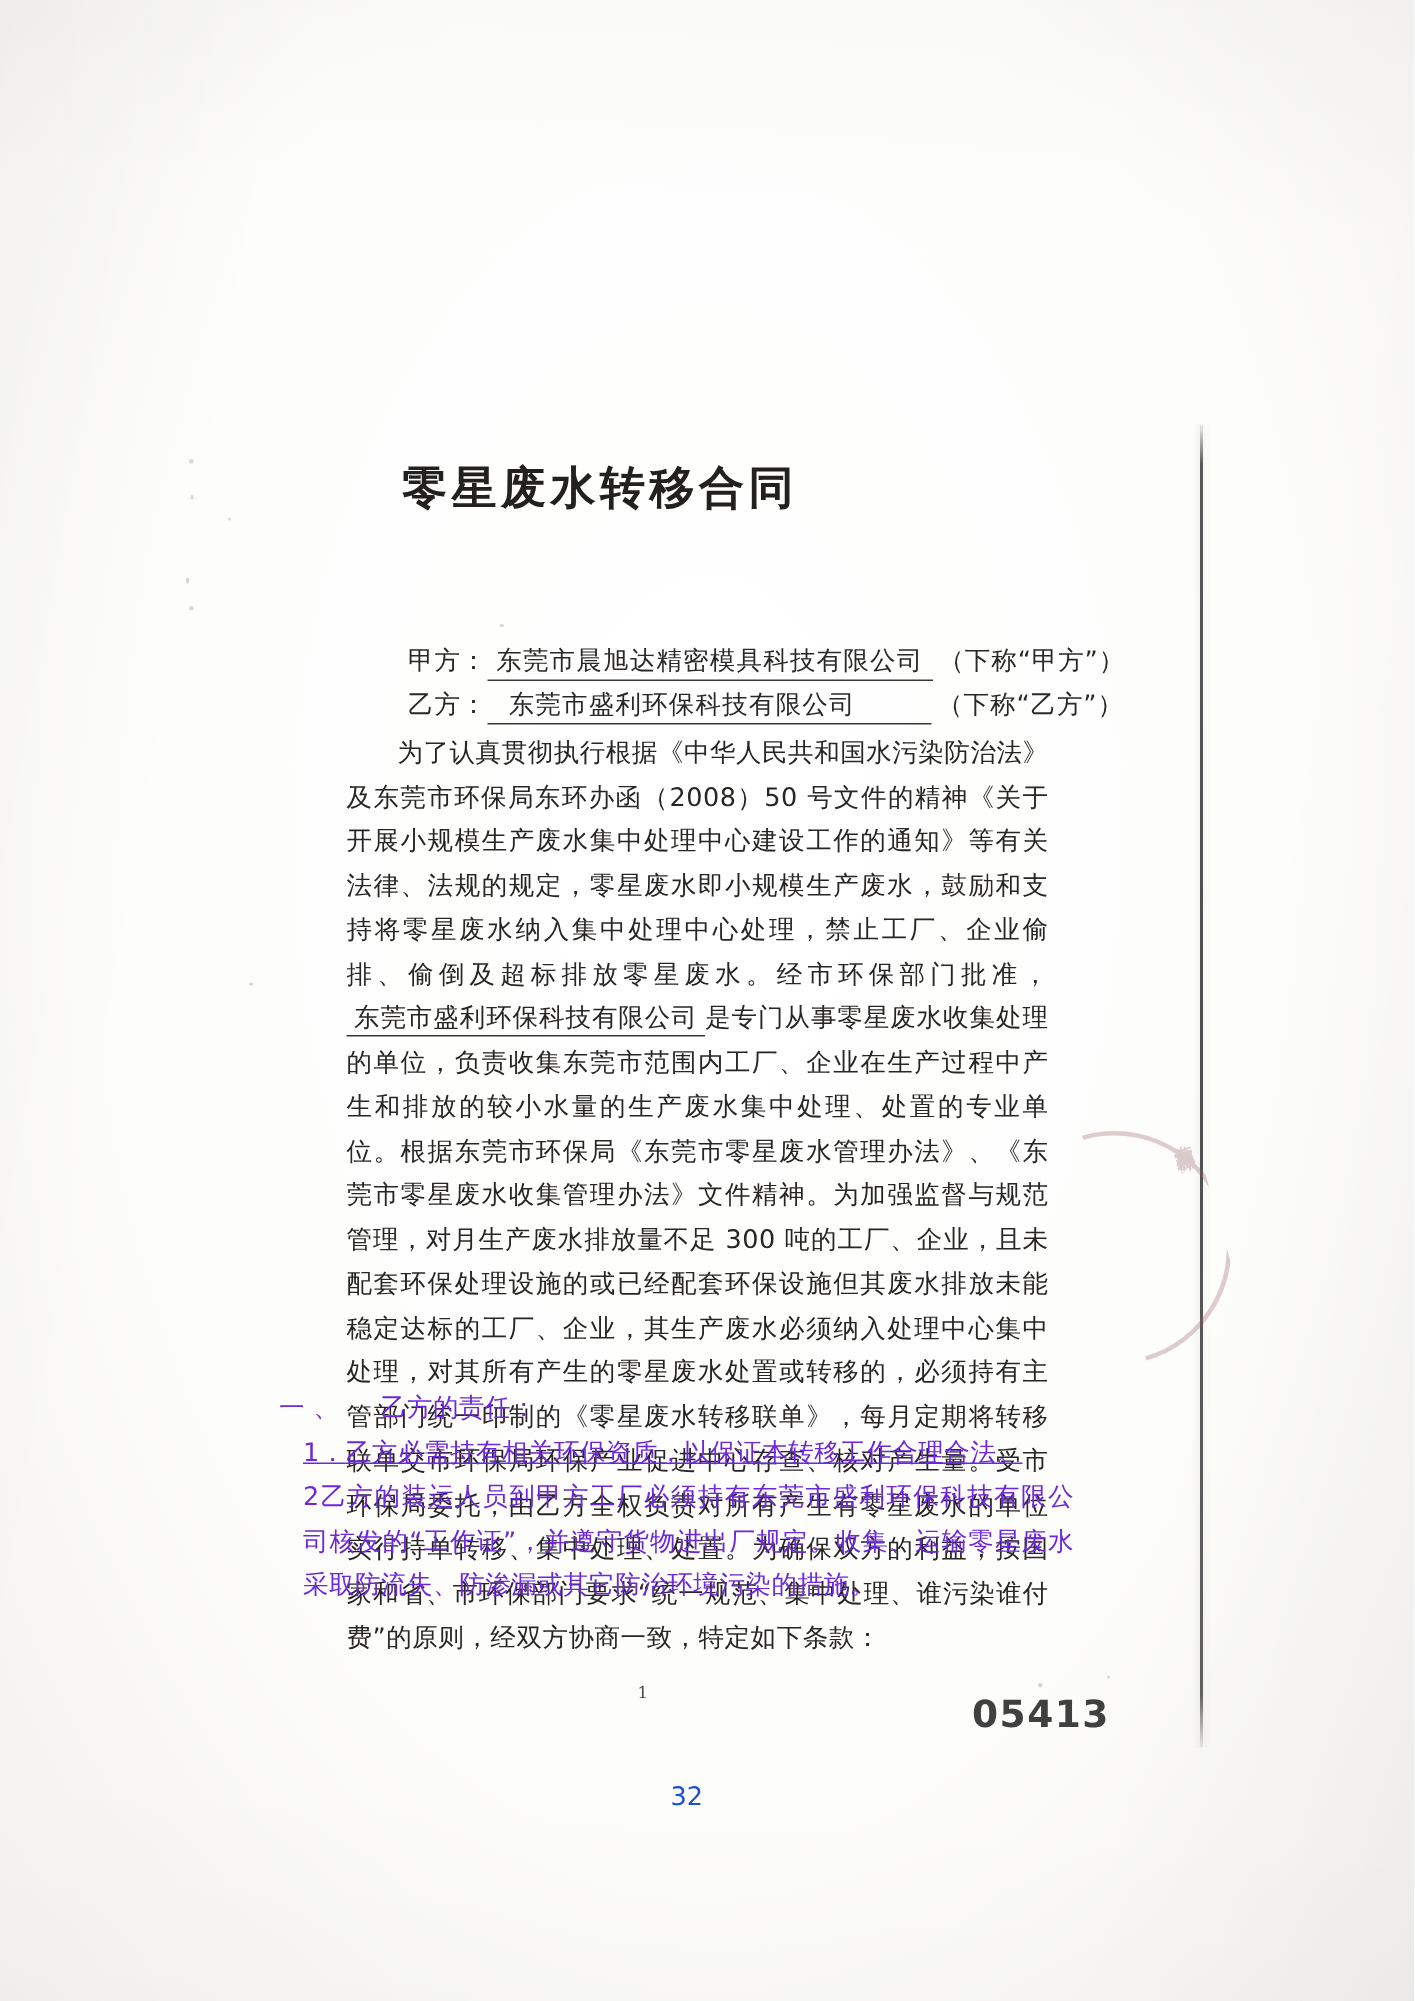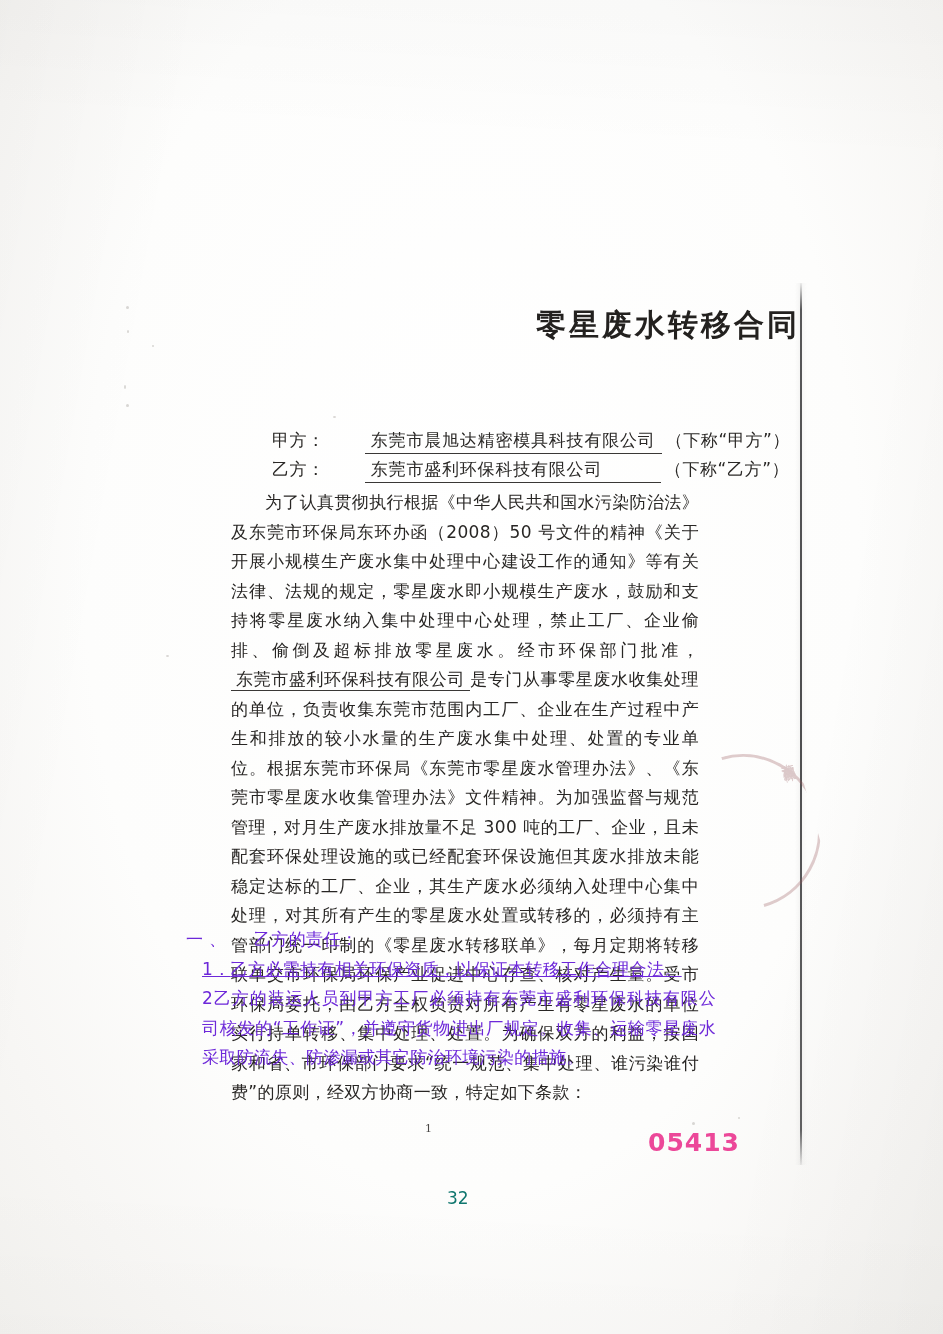--- a/index.html
+++ b/index.html
@@ -58,21 +58,21 @@
     writing-mode:vertical-rl;
     text-orientation:upright;
     white-space:nowrap;
   }
   
   #doc{
     position:absolute;left:0;top:0;width:943px;height:1334px;
   }
   .doc-title{
     position:absolute;left:0;top:305px;width:800px;
-    text-align:right;
+    text-align:center;
     font-size:30px;font-weight:700;
     letter-spacing:3px;
     color:#23211f;
     font-family:"DejaVu Sans","Liberation Sans",sans-serif;
   }
   .contract-no{
     position:absolute;left:0;top:352px;width:746px;
     text-align:right;
     font-size:12.5px;
     color:#3a3836;
@@ -85,22 +85,22 @@
     letter-spacing:.6px;
     white-space:nowrap;
   }
   #party-a-row{left:272px;top:385px;}
   #party-b-row{left:272px;top:414px;}
   .party-label{display:inline-block;margin-top:44px;}
   .fill-blank{
     display:inline-block;
     border-bottom:1.4px solid #3a3836;
     padding:0 6px 1px 6px;
+    text-align:center;
     letter-spacing:.8px;
-    margin-left:40px;
   }
   #party-a-value{min-width:248px;}
   #party-b-value{min-width:248px;padding-right:42px;}
   .party-suffix{display:inline-block;padding-left:4px;text-align:center;}
 
   .body-block{
     position:absolute;left:215px;top:472px;width:500px;
     font-size:17px;
     line-height:29.5px;
     color:#28perhaps;
@@ -133,26 +133,26 @@
   
   #page-footer-num{
     position:absolute;left:425px;top:1122px;
     font-size:11px;color:#4a4846;
     font-family:"DejaVu Serif","Liberation Serif",serif;
   }
   #doc-stamp-number{
     position:absolute;left:648px;top:1128px;
     font-size:25px;font-weight:700;
     letter-spacing:1px;
-    color:#ec4899;
+    color:#404040;
     font-family:"DejaVu Sans","Liberation Sans",sans-serif;
   }
   #scan-index-number{
     position:absolute;left:447px;top:1188px;
-    font-size:17px;color:#0f766e;
+    font-size:17px;color:#1d4ed8;
     font-family:"DejaVu Sans","Liberation Sans",sans-serif;
   }
   
   .speck{position:absolute;background:#b9b6b2;border-radius:50%;opacity:.55;}
 </style>
 </head>
 <body>
 
 <div id="scan-page"></div>
 

